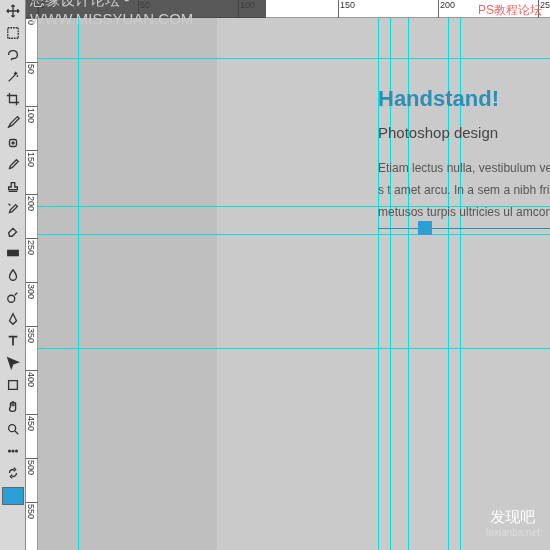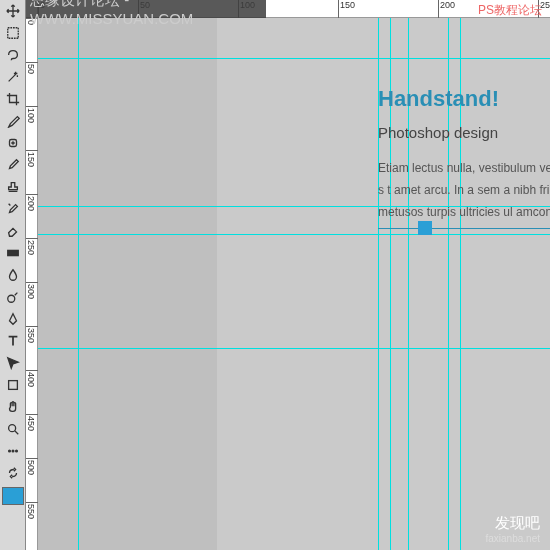--- a/index.html
+++ b/index.html
@@ -18,21 +18,21 @@
 .content{position:absolute;left:340px;top:68px;z-index:3}
 .h1{color:#2a8fb5;font-size:22px;font-weight:bold;margin-bottom:12px}
 .h2{color:#444;font-size:15px;margin-bottom:16px}
 .body-text{color:#555;font-size:12px;line-height:22px;white-space:nowrap}
 .handle-bar{position:absolute;left:340px;top:210px;right:0;height:1px;background:#2a8fb5;z-index:3}
 .handle{position:absolute;left:380px;top:203px;width:14px;height:14px;background:#2a9fd6;z-index:4}
 .wm-top{position:absolute;top:2px;right:8px;z-index:20;font-family:monospace}
 .wm-top .l1{color:#e66;font-size:12px}
 .wm-top .l2{color:#fff;font-size:14px;letter-spacing:1px}
 .wm-top .l2 .red{color:#e33}
-.wm-bottom{position:absolute;bottom:6px;right:10px;z-index:20;text-align:right}
+.wm-bottom{position:absolute;bottom:12px;right:10px;z-index:20;text-align:center}
 .wm-bottom .l1{color:#fff;font-size:15px}
 .wm-bottom .l2{color:#ddd;font-size:10px}
 .swatch{width:22px;height:18px;margin:3px 2px;background:#2a9fd6;border:1px solid #666}
 .overlay{position:absolute;top:0;left:26px;width:240px;height:18px;background:rgba(60,60,60,0.85);z-index:7;display:flex;align-items:center;padding-left:4px}
 .overlay span{color:#ccc;font-size:15px}
 </style>
 </head>
 <body>
 
 <div class="overlay">

